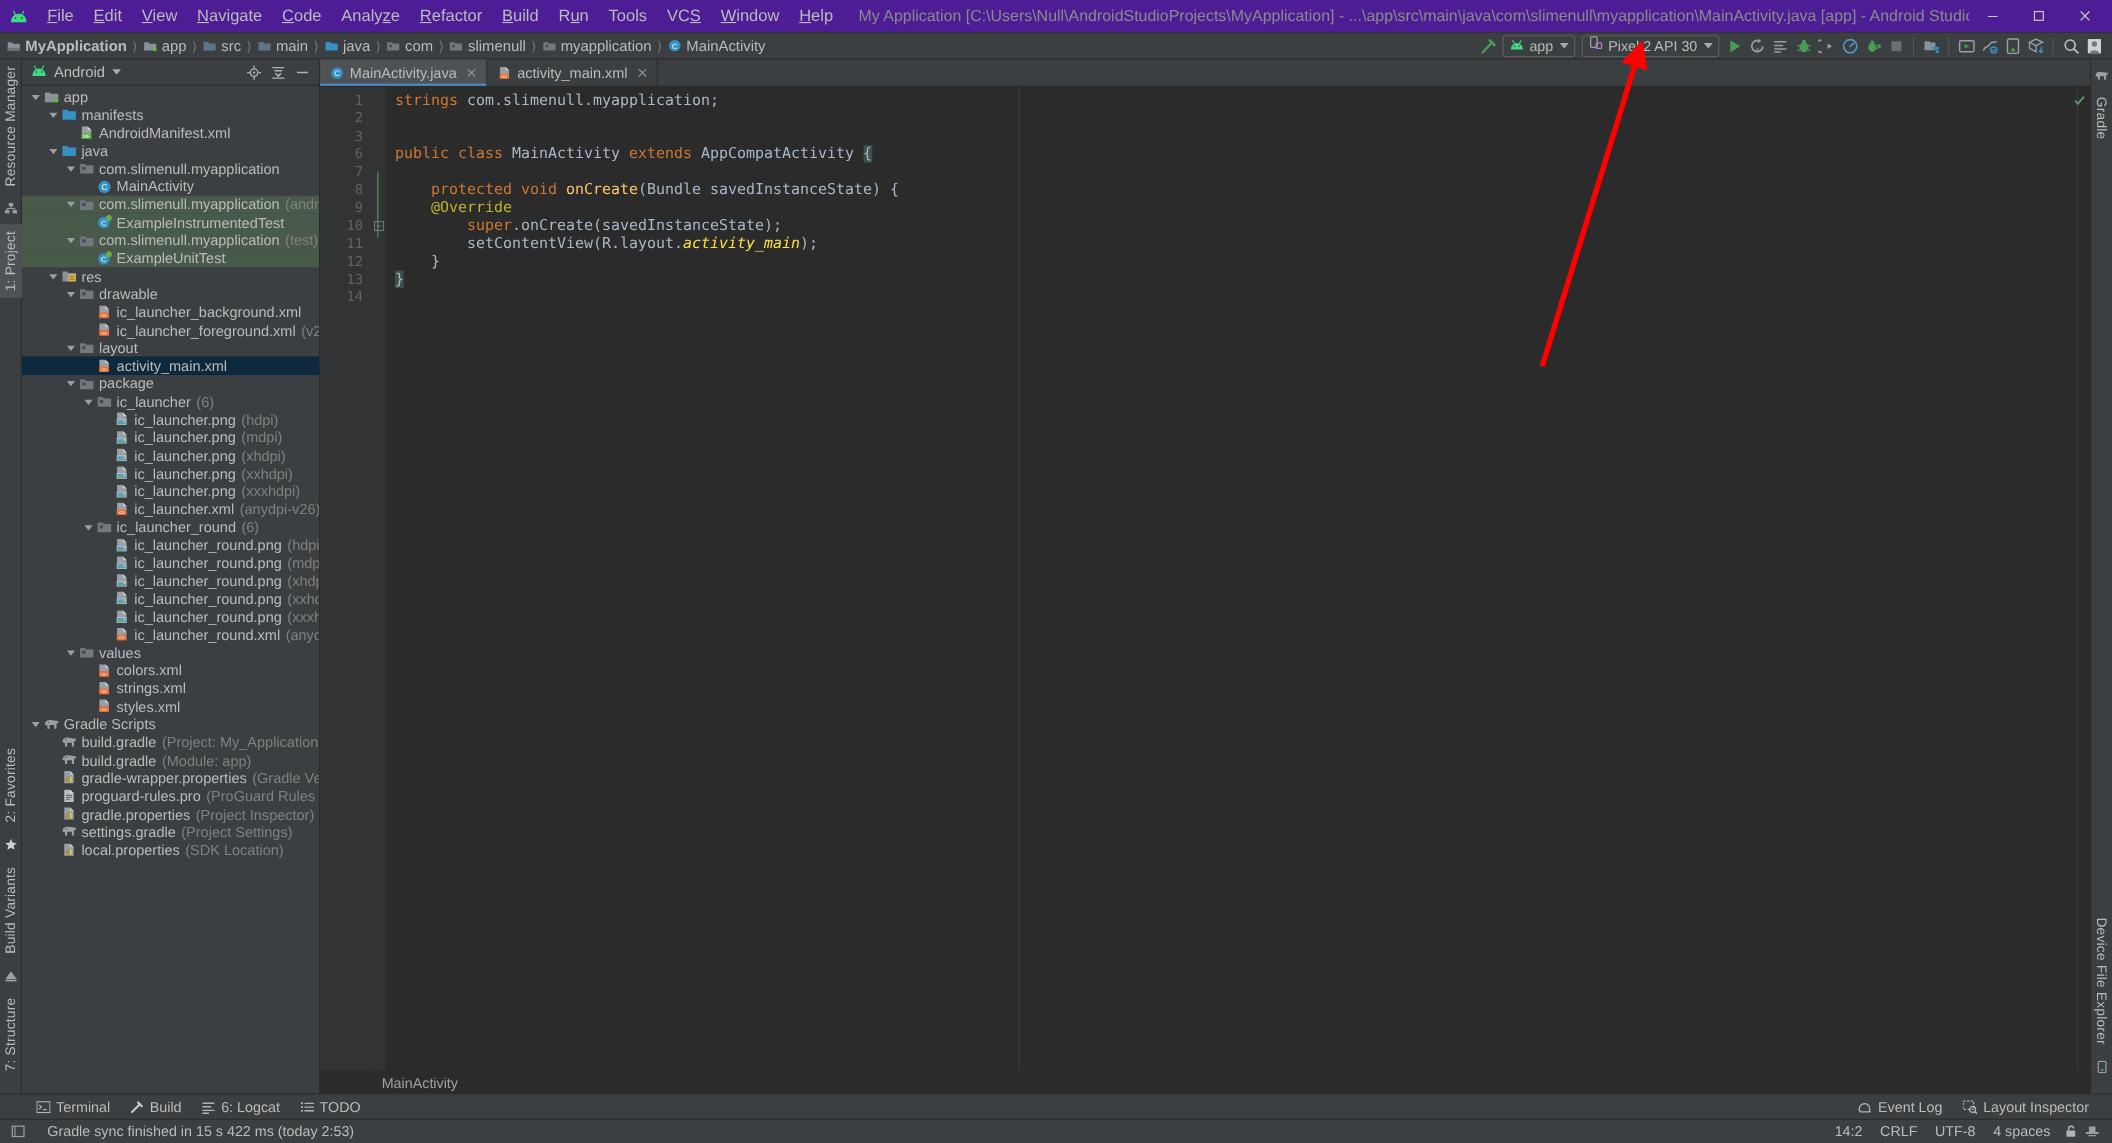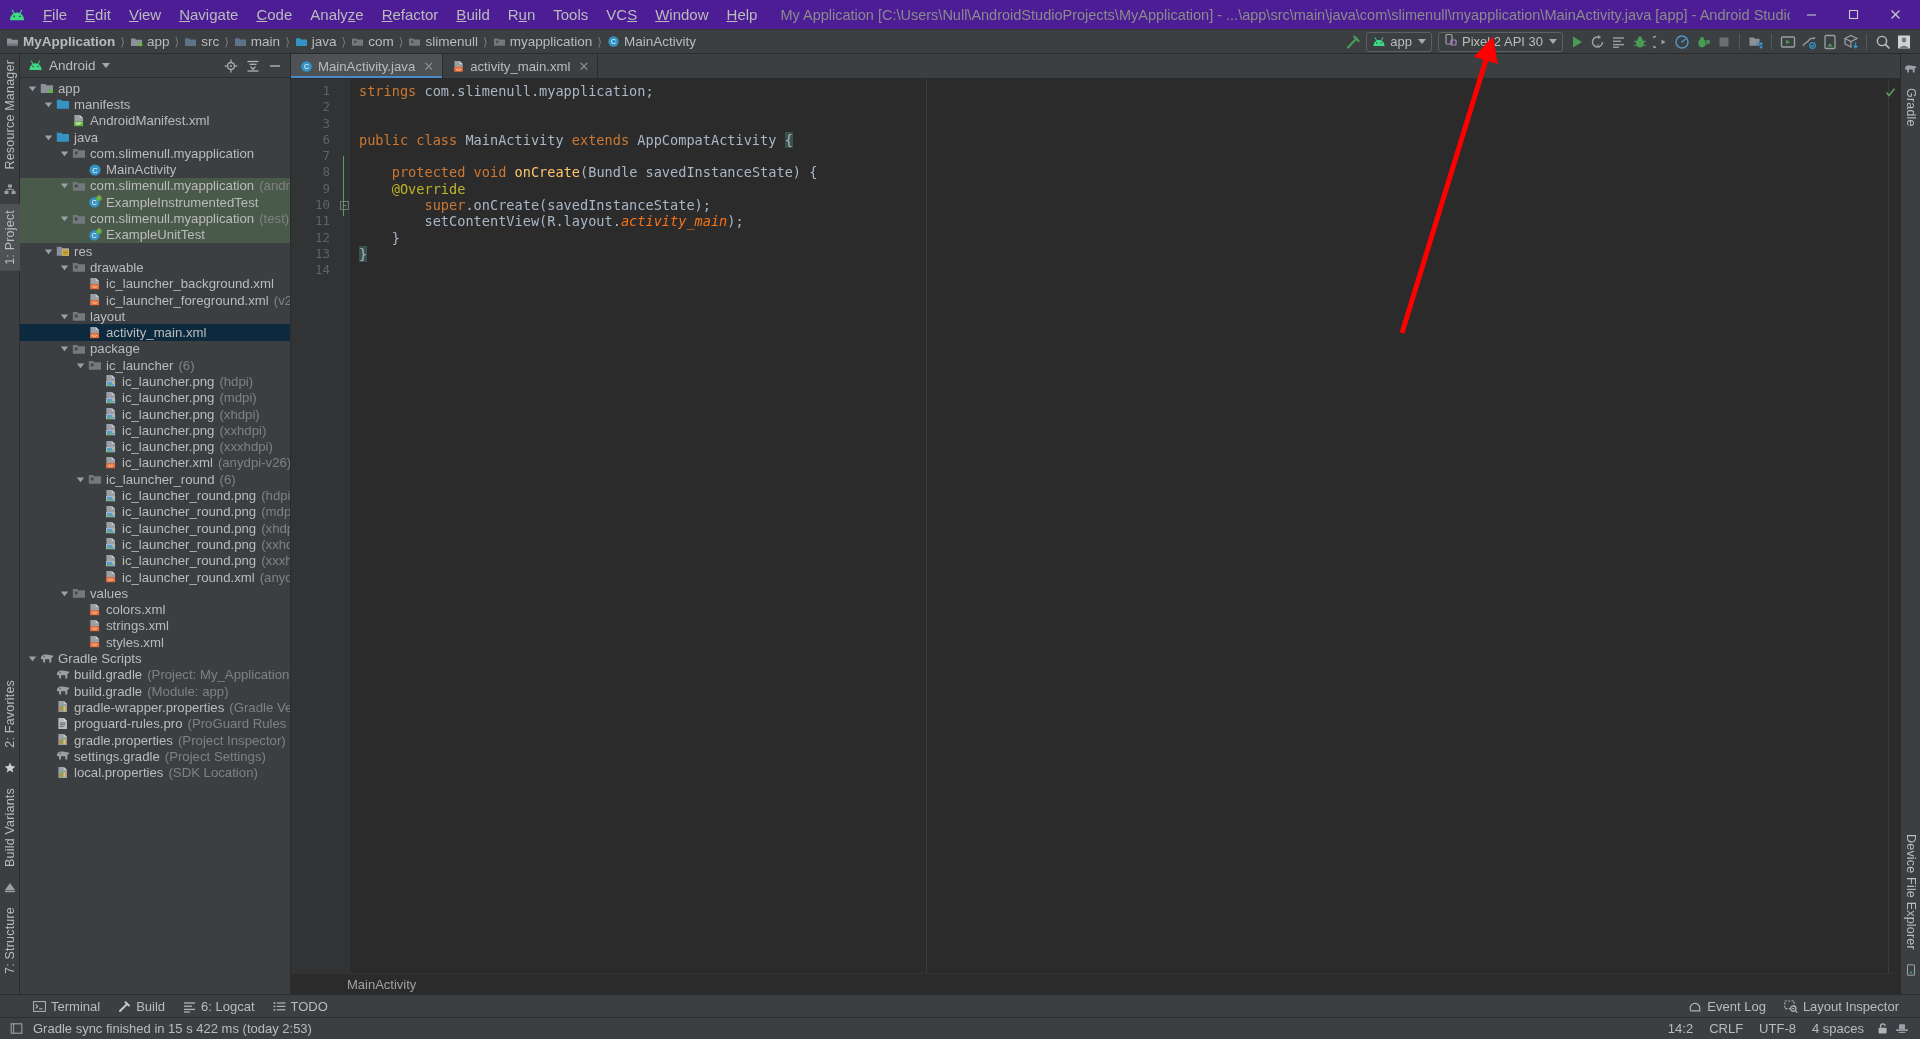--- a/index.html
+++ b/index.html
@@ -130,21 +130,21 @@
 
   .code {
     flex: 1 1 auto; padding-top: 4px; padding-left: 9px; min-width: 0;
     font-family: "DejaVu Sans Mono", monospace; font-size: 13.6px; line-height: 16.3px;
     color: #a9b7c6; background: #2b2b2b; position: relative; overflow: hidden;
   }
   .cline { height: 16.3px; white-space: pre; }
   .kw { color: #cc7832; }
   .ann { color: #bbb529; }
   .fn { color: #ffc66d; }
-  .fld { color: #f97316; font-style: italic; }
+  .fld { color: #fde047; font-style: italic; }
   .plain { color: #a9b7c6; }
   .brace-hl { background: #3b514d; }
   .import-fold { background: #3c3f41; color: #8c8c8c; padding: 0 3px; border-radius: 2px; }
 
   .editor-right-strip {
     width: 12px; background: #2b2b2b; flex: 0 0 12px; position: relative;
   }
   .right-vline { position: absolute; left: 0; top: 0; bottom: 0; width: 1px; background: #393b3d; }
 
   .hint-vline { position: absolute; top: 0; bottom: 0; width: 1px; background: #3a3d3f; }
@@ -163,21 +163,21 @@
   .tw-item { display: flex; align-items: center; font-size: 13px; color: #bbbbbb; padding: 2px 9px; cursor: default; }
   .tw-item .ic { margin-right: 5px; display: flex; align-items: center; }
   .tw-right { margin-left: auto; display: flex; align-items: center; padding-right: 12px; }
 
   
   .statusbar {
     height: 22px; background: #3c3f41; display: flex; align-items: center;
     border-top: 1px solid #2b2b2b; flex: 0 0 22px; font-size: 13px; color: #bbbbbb;
   }
   .sb-left { display: flex; align-items: center; padding-left: 6px; }
-  .sb-msg { margin-left: 7px; color: #bbbbbb; }
+  .sb-msg { margin-left: 17px; color: #bbbbbb; }
   .sb-right { margin-left: auto; display: flex; align-items: center; padding-right: 8px; }
   .sb-cell { padding: 0 8px; cursor: default; white-space: nowrap; }
   .sb-ico { width: 20px; height: 20px; display:flex; align-items:center; justify-content:center; }
 
   
   .annot-arrow { position: absolute; left: 0; top: 0; pointer-events: none; z-index: 50; }
 
   .inspect-check { position: absolute; right: 4px; top: 5px; }
 </style>
 </head>

